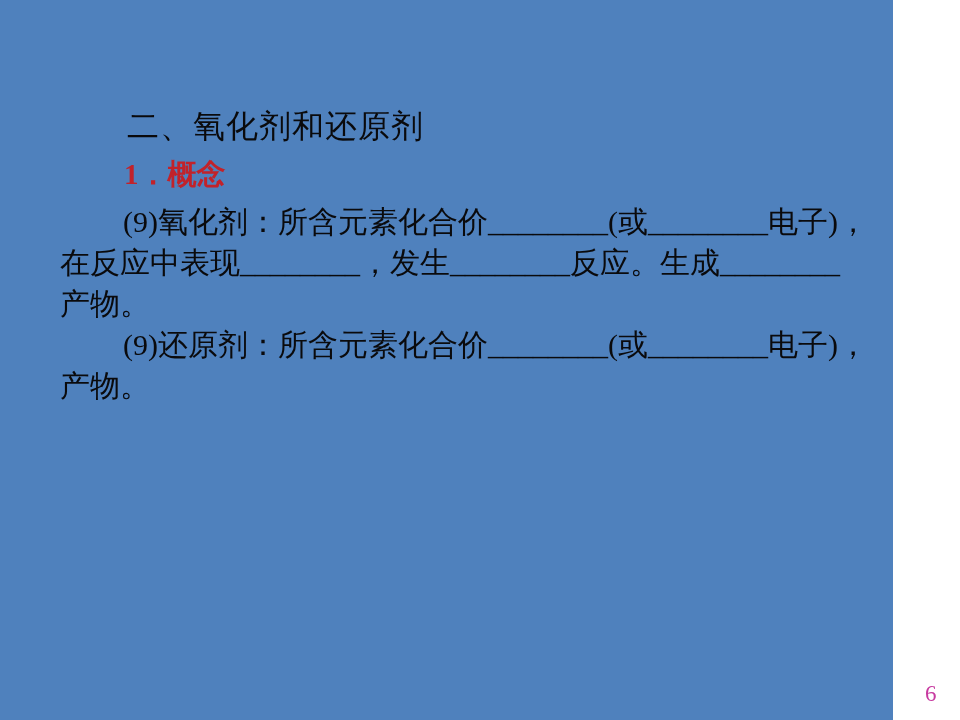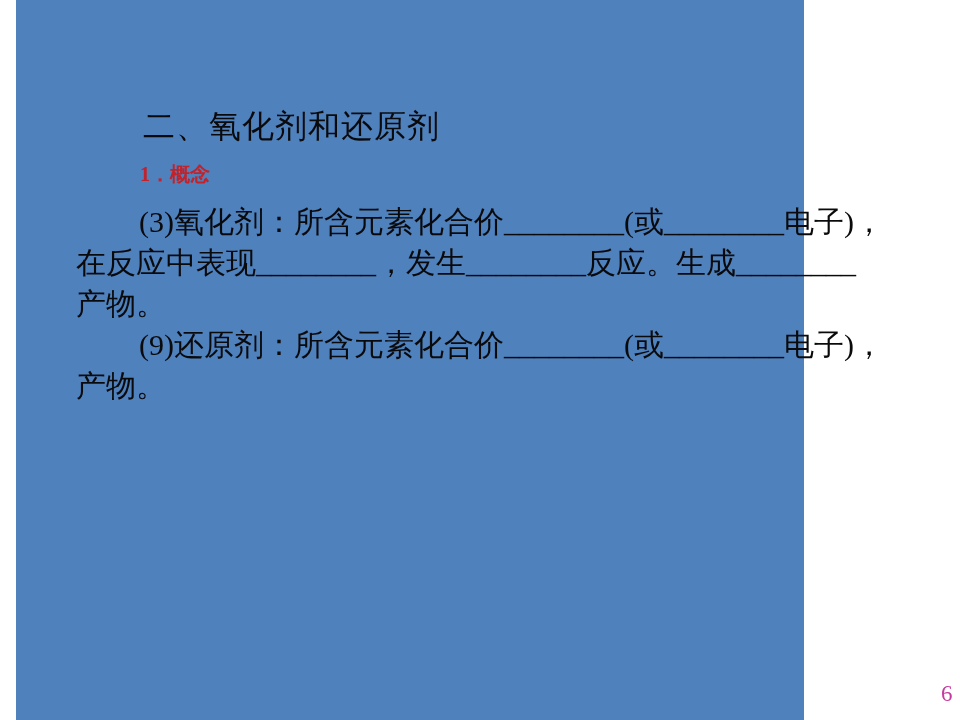--- a/index.html
+++ b/index.html
@@ -7,40 +7,39 @@
     padding: 0;
   }
   body {
     width: 960px;
     height: 720px;
     overflow: hidden;
     font-family: "Liberation Serif", "DejaVu Serif", serif;
   }
   .slide {
     position: relative;
-    width: 788px;
+    width: 893px;
     height: 720px;
     background: #4f81bd; 
-    margin-left: 16px;
   }
   .slide-title {
     position: absolute;
     left: 127px;
     top: 106px;
     font-size: 32px;
     line-height: 40px;
     color: #0a0a0c;
     white-space: nowrap;
     letter-spacing: 1px;
   }
   .section-heading {
     position: absolute;
     left: 124px;
     top: 155px;
-    font-size: 20px;
+    font-size: 29px;
     line-height: 38px;
     font-weight: bold;
     color: #c2222a; 
     white-space: nowrap;
   }
   .body-text {
     position: absolute;
     left: 60px;
     top: 201px;
     width: 845px;
@@ -67,21 +66,21 @@
 </head>
 <body>
 
 <div class="slide" style="background: rgb(79, 129, 189);">
 
   <div class="slide-title">二、氧化剂和还原剂</div>
 
   <div class="section-heading" style="color: rgb(194, 34, 42);">1．概念</div>
 
   <div class="body-text">
-    <div class="body-line indent">(3)氧化剂：所含元素化合价________(或________电子)，</div>
+    <div class="body-line indent">(9)氧化剂：所含元素化合价________(或________电子)，</div>
     <div class="body-line">在反应中表现________，发生________反应。生成________</div>
     <div class="body-line">产物。</div>
     <div class="body-line indent">(9)还原剂：所含元素化合价________(或________电子)，</div>
     <div class="body-line">产物。</div>
   </div>
 
   <div class="page-number" style="color: rgb(199, 58, 160);">6</div>
 
 </div>
 

